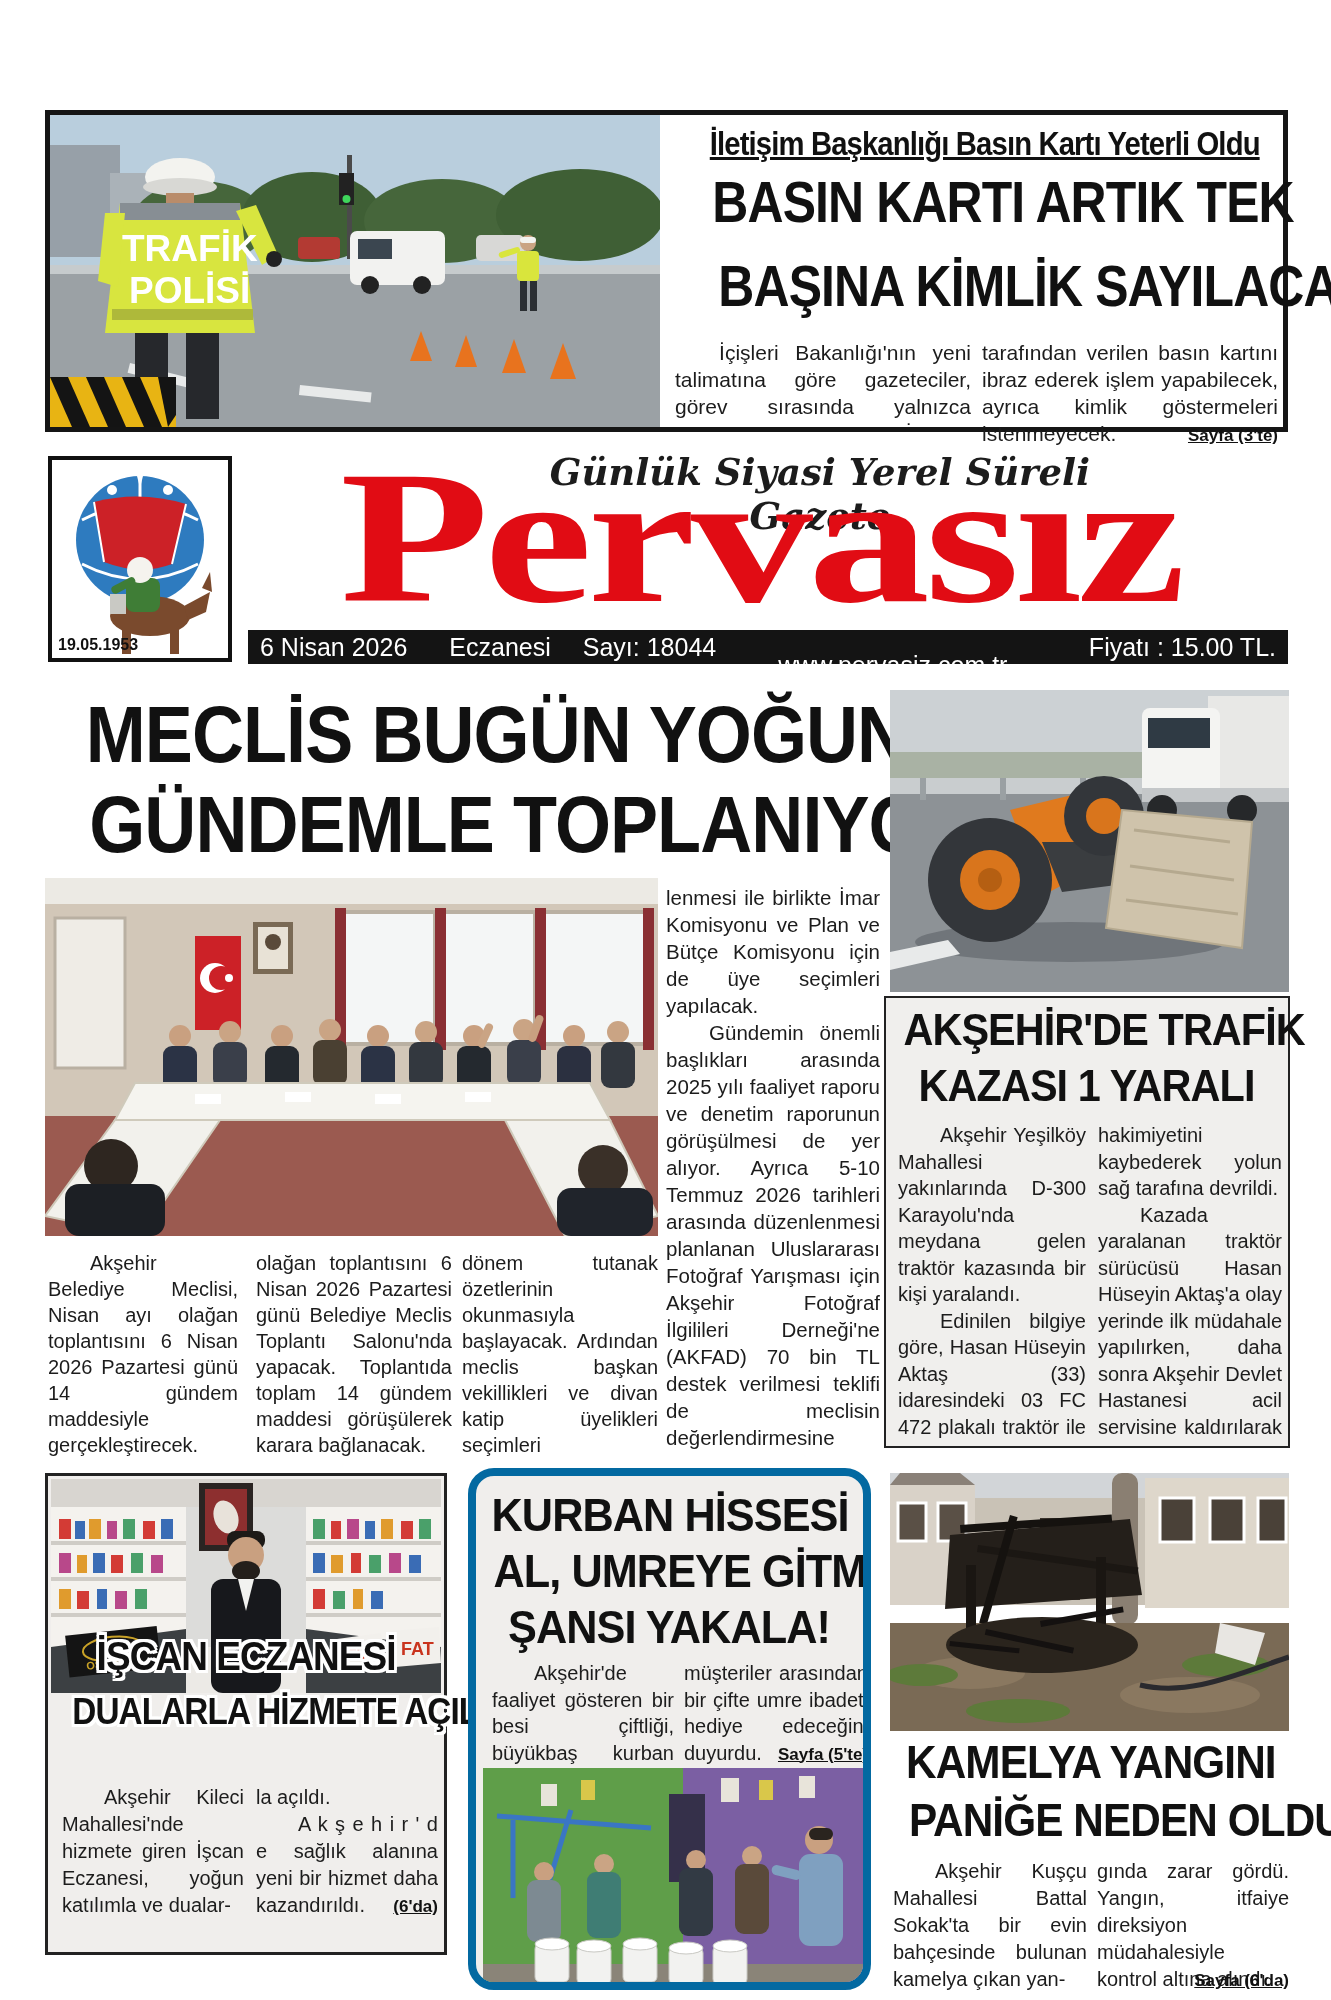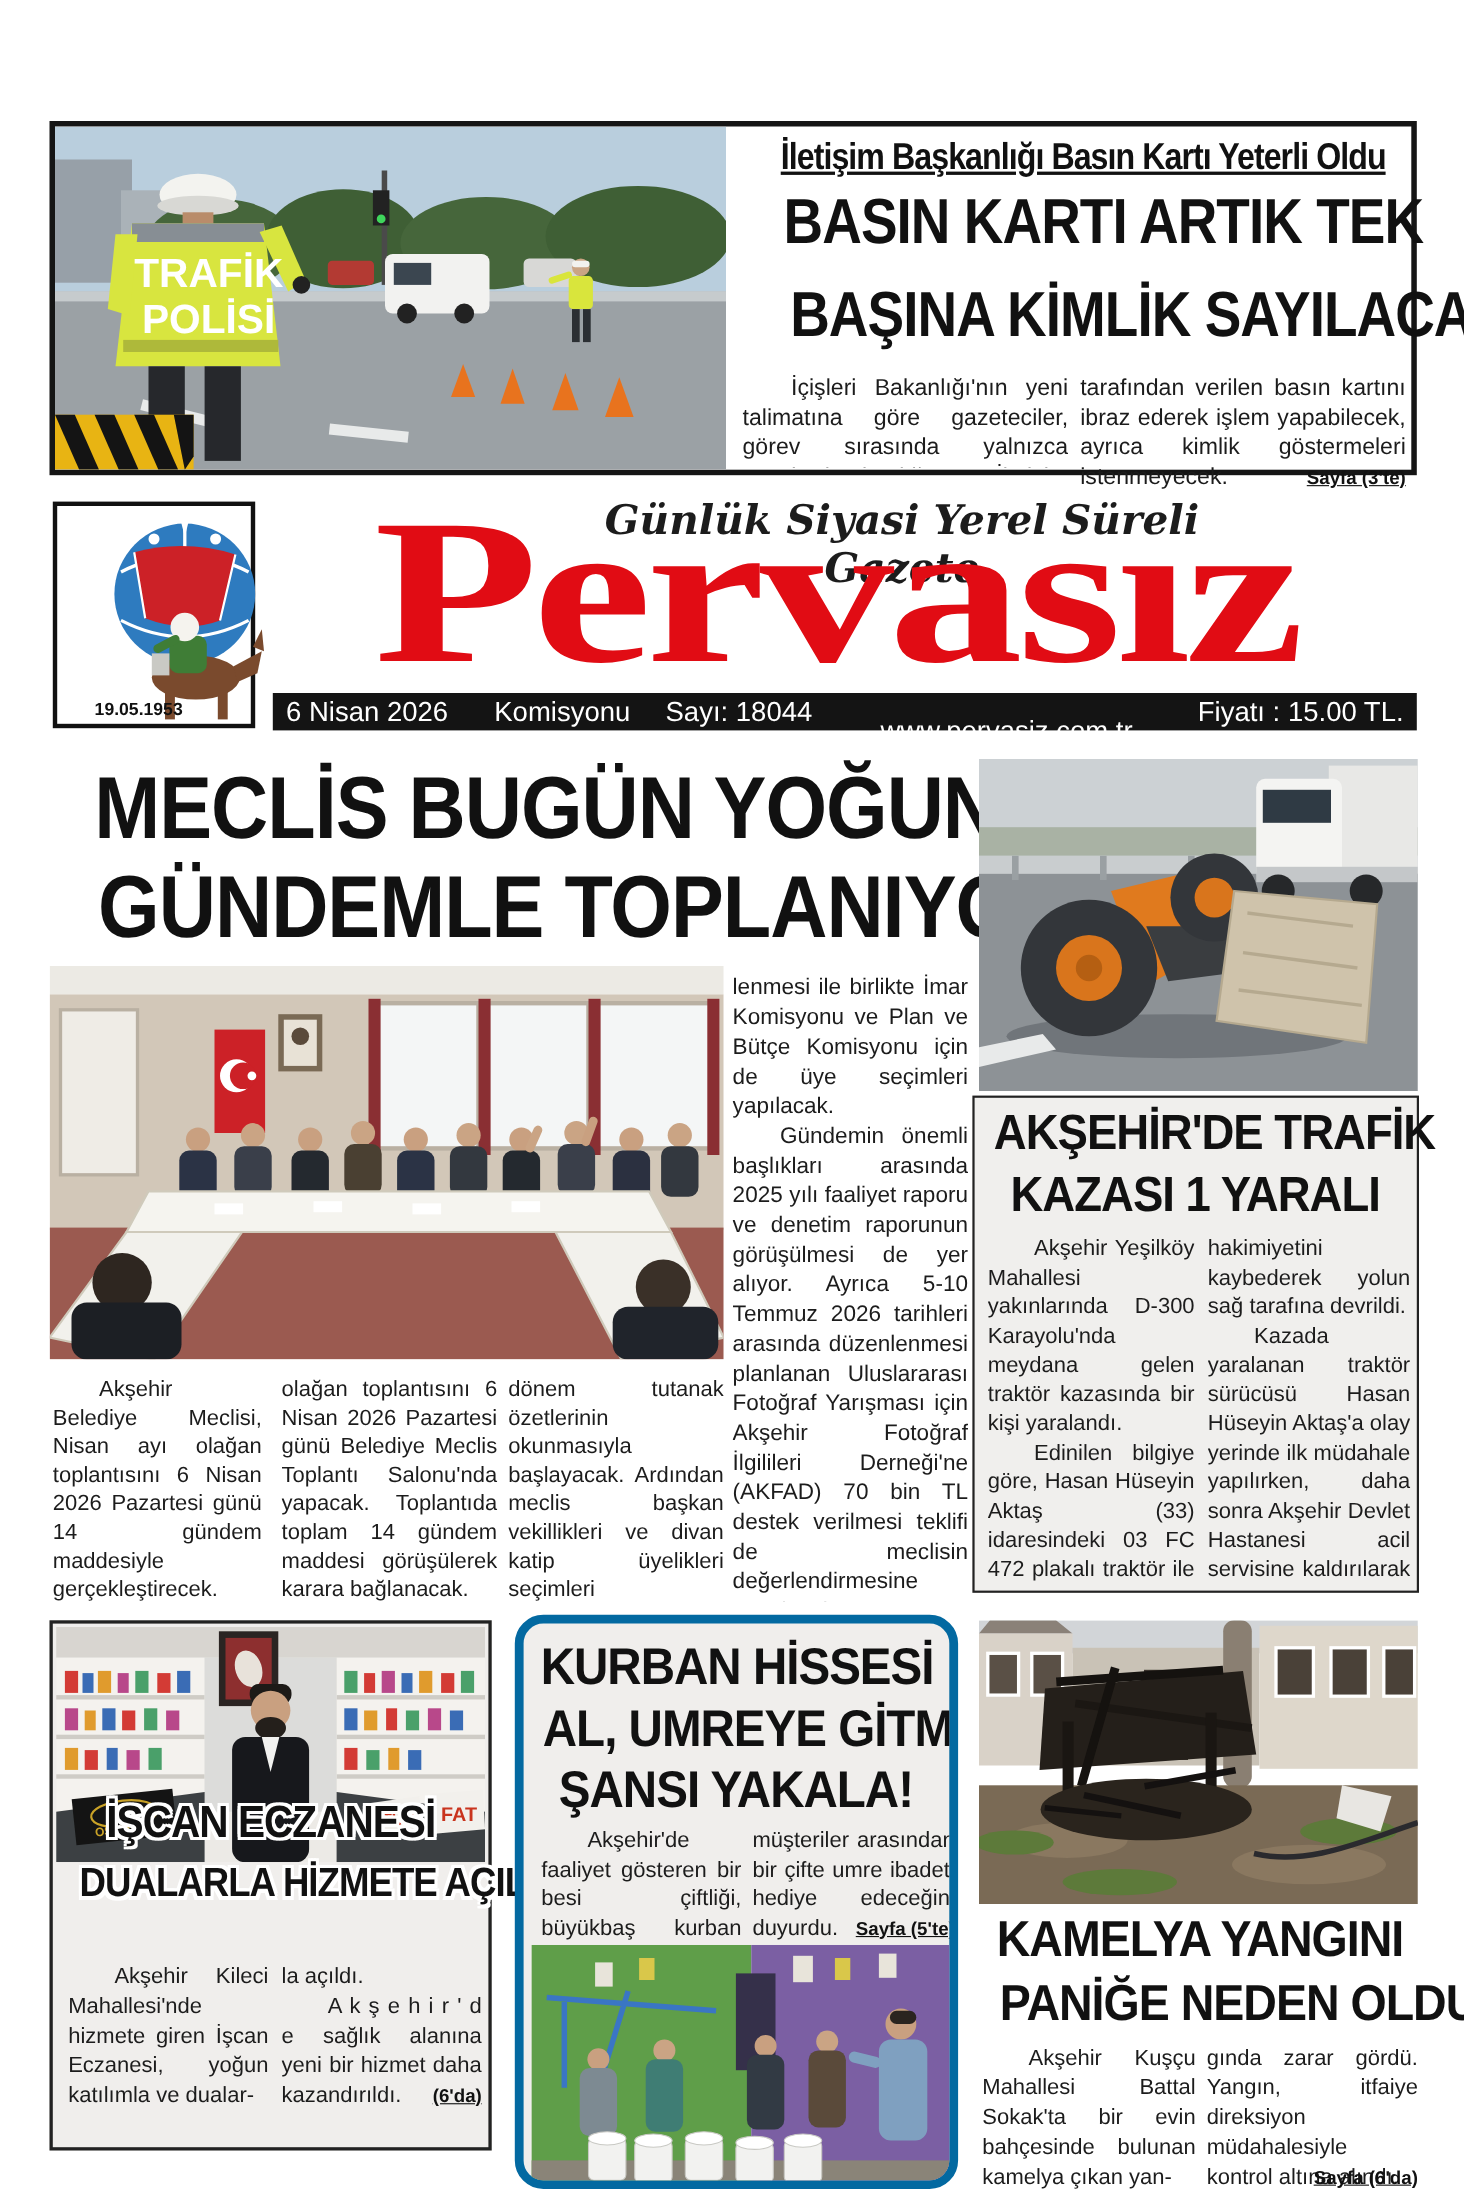--- a/index.html
+++ b/index.html
@@ -98,21 +98,21 @@
     </div>
     <div class="abs body" style="left:625px;top:224px;width:296px;height:86px;font-size:21px;line-height:27px;overflow:hidden;">
       <p>İçişleri Bakanlığı'nın yeni talimatına göre gazeteciler, görev sırasında yalnızca Cumhurbaşkanlığı İletişim Başkanlığı</p>
     </div>
     <div class="abs body" style="left:932px;top:224px;width:296px;height:86px;font-size:21px;line-height:27px;">
       <p class="ni">tarafından verilen basın kartını ibraz ederek işlem yapabilecek, ayrıca kimlik göstermeleri istenmeyecek.</p>
       <div class="refline" style="margin-top:-27px;"><span class="pref">Sayfa (3'te)</span></div>
     </div>
   </div>
 
-  <div class="abs box" style="left:48px;top:456px;width:184px;height:206px;border:4px solid #111;background:#fff;padding-left:28px;">
+  <div class="abs box" style="left:48px;top:456px;width:184px;height:206px;border:4px solid #111;background:#fff;">
     <svg width="176" height="198" viewBox="0 0 176 198">
       <circle cx="88" cy="80" r="64" fill="#2e7bbf"></circle>
       <path d="M30,60 Q88,30 146,60" stroke="#fff" stroke-width="3" fill="none"></path>
       <path d="M30,104 Q88,134 146,104" stroke="#fff" stroke-width="3" fill="none"></path>
       <line x1="88" y1="16" x2="88" y2="144" stroke="#fff" stroke-width="3"></line>
       <circle cx="60" cy="30" r="5" fill="#fff"></circle>
         <circle cx="116" cy="30" r="5" fill="#fff"></circle>
       <path d="M42,42 Q88,30 134,44 L120,104 Q88,116 52,102 Z" fill="#cc2127"></path>
       <path d="M42,42 L52,102 M134,44 L120,104" stroke="#fff" stroke-width="2"></path>
       <polygon points="84,12 92,12 88,28" fill="#fff"></polygon>
@@ -139,21 +139,21 @@
 
   <div class="abs center" style="left:232px;top:458px;width:1056px;height:172px;z-index:3;">
     <span style="display:inline-block;transform:scaleX(1.3);transform-origin:center;
                  font-family:'Liberation Serif',serif;font-weight:bold;font-size:188px;line-height:160px;
                  color:#e10c14;letter-spacing:-4px;">Pervasız</span>
   </div>
 
   <div class="abs" style="left:248px;top:630px;width:1040px;height:34px;background:#141414;color:#fff;
               display:flex;align-items:center;font-size:25px;padding:0 12px;box-sizing:border-box;z-index:2;">
     <span>6  Nisan 2026</span>
-    <span style="margin-left:42px;">Komisyonu</span>
+    <span style="margin-left:42px;">Eczanesi</span>
     <span style="margin-left:32px;">Sayı: 18044</span>
     <span style="margin-left:62px;margin-top:36px;">www.pervasiz.com.tr</span>
     <span style="margin-left:auto;">Fiyatı : 15.00 TL.</span>
   </div>
 
   <div class="abs center" style="left:40px;top:692px;width:845px;">
     <span class="cond hl" style="font-size:80px;transform:scaleX(0.9);">MECLİS BUGÜN YOĞUN</span>
   </div>
   <div class="abs center" style="left:40px;top:782px;width:845px;">
     <span class="cond hl" style="font-size:80px;transform:scaleX(0.9);">GÜNDEMLE TOPLANIYOR</span>

